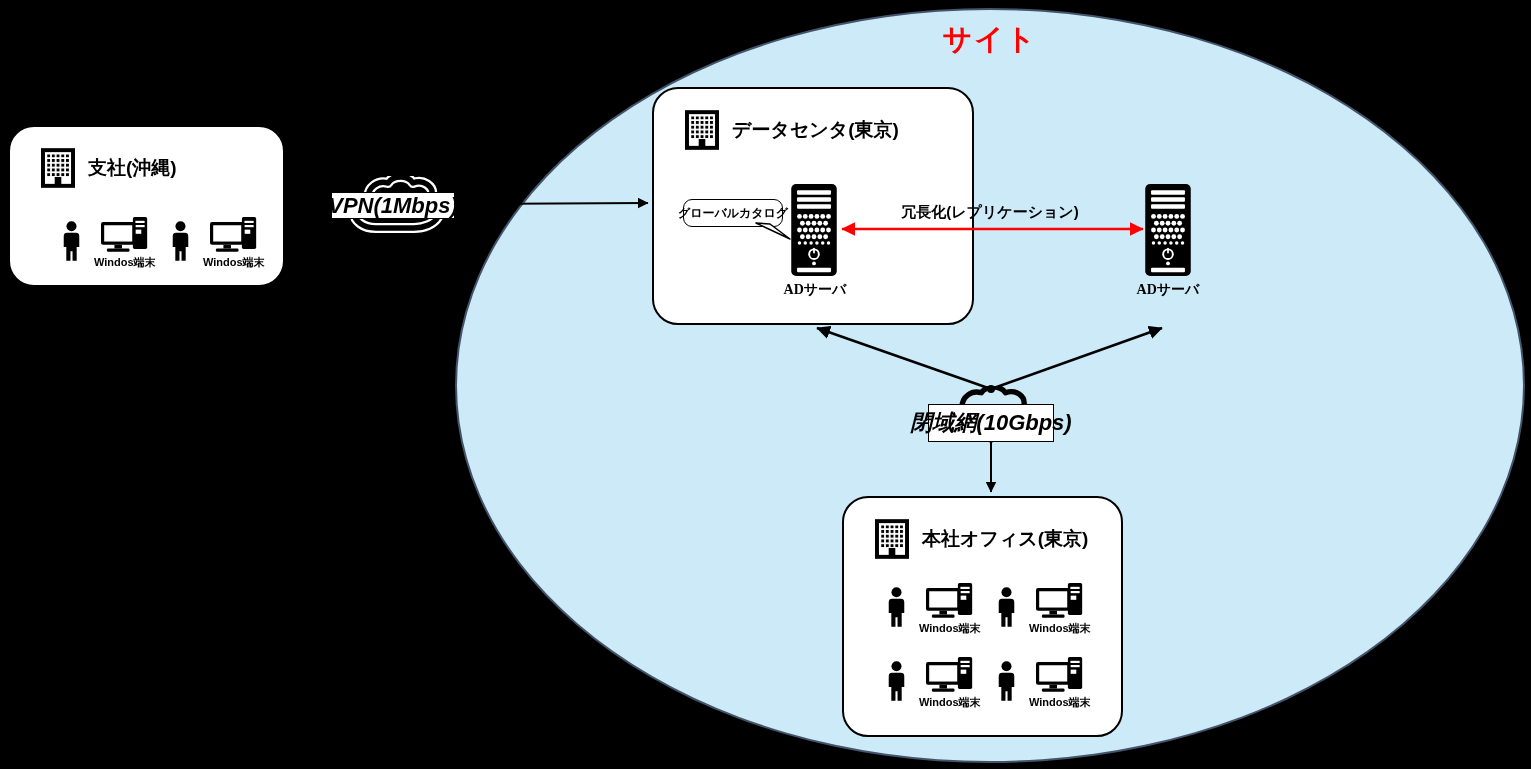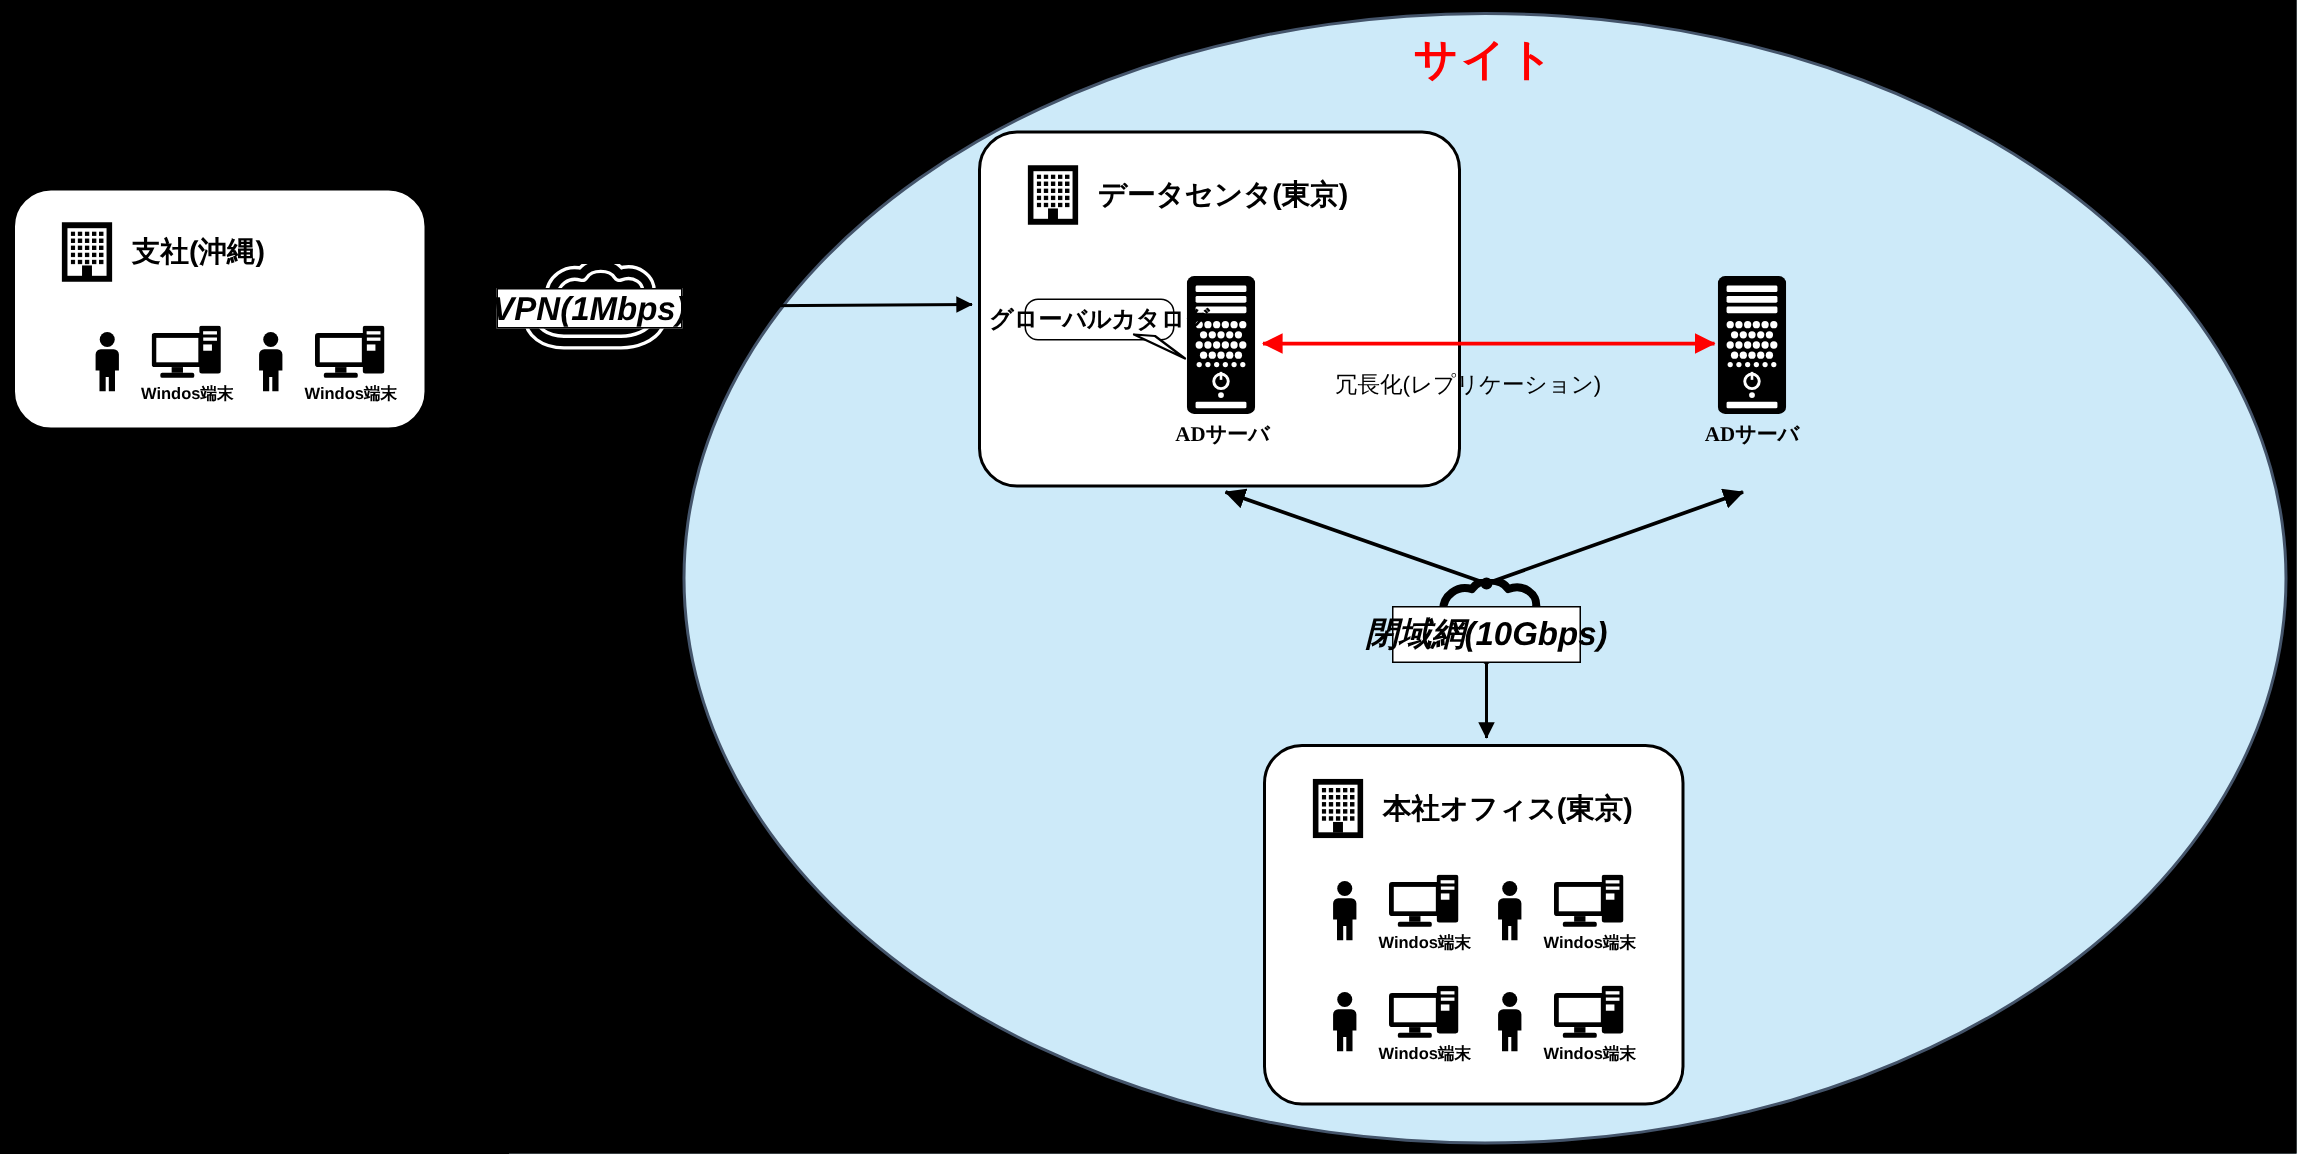--- a/index.html
+++ b/index.html
@@ -68,27 +68,27 @@
     position:absolute;width:90px;text-align:center;
     font-size:14px;font-weight:bold;color:#000;z-index:5;white-space:nowrap;font-family:Liberation Serif, serif;
   }
   .server-label-tokyo{left:770px;top:281px;}
   .server-label-osaka{left:1123px;top:281px;}
   
   .callout{
     position:absolute;left:683px;top:199px;width:100px;height:28px;
     background:#fff;border:1.5px solid #000;border-radius:9px;
     display:flex;align-items:center;justify-content:center;
-    font-size:16px;font-weight:bold;color:#000;z-index:5;white-space:nowrap;
+    font-size:12px;font-weight:bold;color:#000;z-index:5;white-space:nowrap;
   }
   .callout-tail{position:absolute;left:752px;top:222px;z-index:5;}
   
   .replication-label{
-    position:absolute;left:890px;top:203px;width:200px;text-align:left;
-    font-size:15px;font-weight:normal;color:#000;z-index:5;white-space:nowrap;margin-top:44px;
+    position:absolute;left:890px;top:203px;width:200px;text-align:center;
+    font-size:15px;font-weight:bold;color:#000;z-index:5;white-space:nowrap;
   }
   
   .term{position:absolute;display:flex;align-items:flex-start;gap:13px;z-index:5;}
   .term .person{width:19px;height:46px;margin-top:1px;}
   .pccol{display:flex;flex-direction:column;align-items:center;}
   .pccol .pc{width:47px;height:37px;}
   .pclabel{font-size:11px;font-weight:bold;color:#000;white-space:nowrap;margin-top:1px;}
   .t-branch-1{left:62px;top:217px;}
   .t-branch-2{left:171px;top:217px;}
   .t-hq-1{left:887px;top:583px;}

